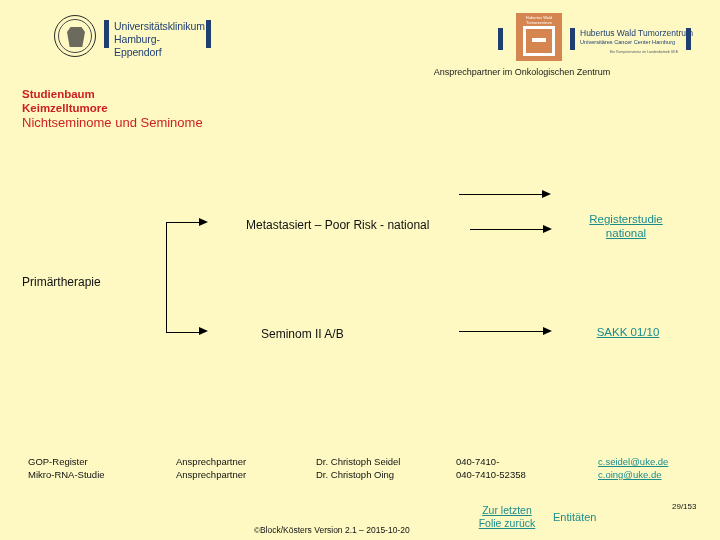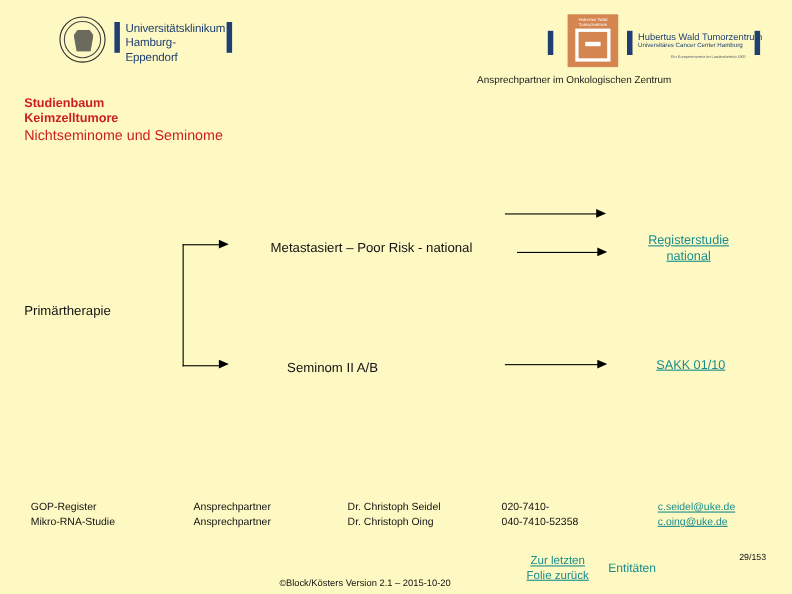--- a/index.html
+++ b/index.html
@@ -281,21 +281,21 @@
   </div>
 
   <div id="link-sakk" class="abs link-teal">SAKK 01/10</div>
 
   <div id="study-table" class="abs">
 
     <div class="study-row">
       <span class="c c-study">GOP-Register</span>
       <span class="c c-role">Ansprechpartner</span>
       <span class="c c-person">Dr. Christoph Seidel</span>
-      <span class="c c-phone">020-7410-</span>
+      <span class="c c-phone">040-7410-</span>
       <span class="c c-email">c.seidel@uke.de</span>
     </div>
 
     <div class="study-row">
       <span class="c c-study">Mikro-RNA-Studie</span>
       <span class="c c-role">Ansprechpartner</span>
       <span class="c c-person">Dr. Christoph Oing</span>
       <span class="c c-phone">040-7410-52358</span>
       <span class="c c-email">c.oing@uke.de</span>
     </div>

